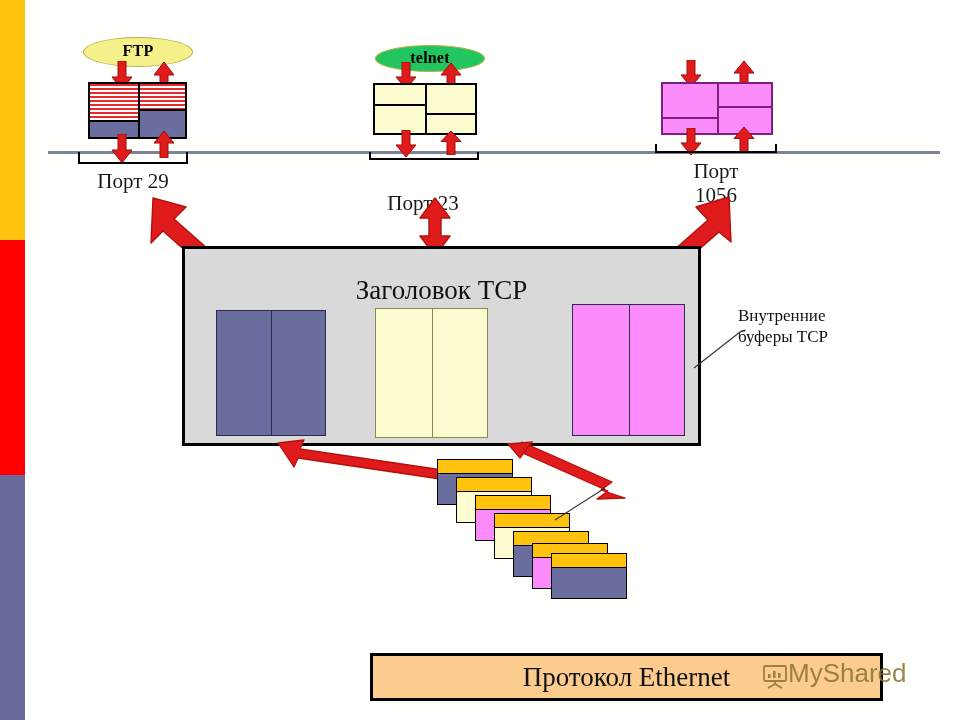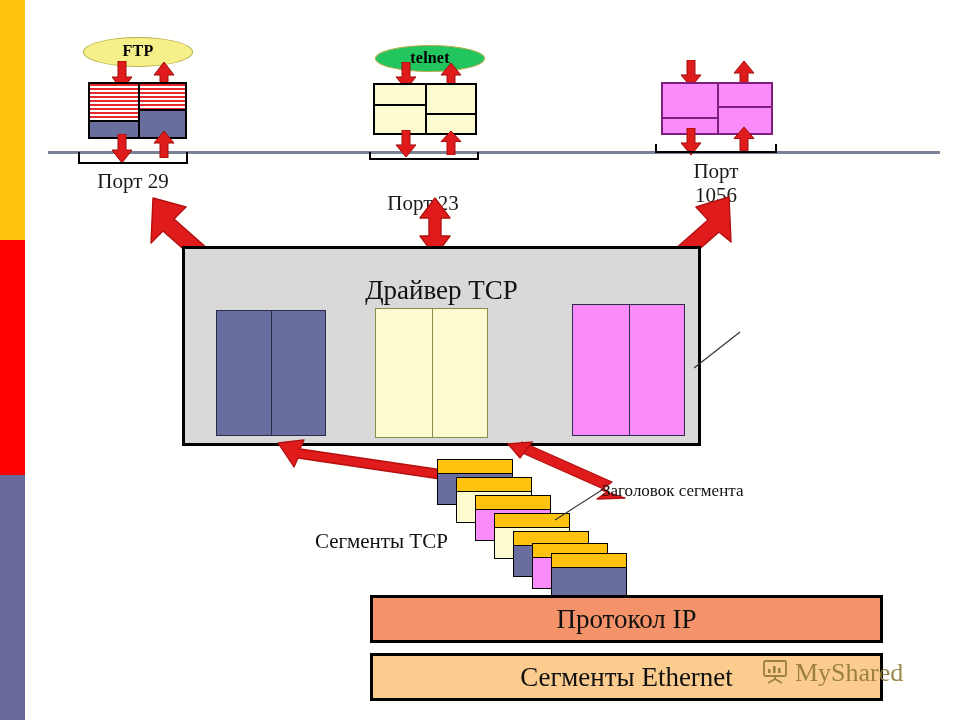--- a/index.html
+++ b/index.html
@@ -133,23 +133,23 @@
     position:absolute;
     border:3px solid #000;
     box-sizing:border-box;
     display:flex;align-items:center;justify-content:center;
     font-size:27px;color:#111;
   }
 
   
   #watermark{
     position:absolute;
-    display:flex;align-items:flex-start;gap:7px;
+    display:flex;align-items:flex-end;
     color:#8a7430;
-    font-family:Liberation Serif, serif;
+    font-family:Liberation Sans, sans-serif;
     font-size:26px;
     opacity:.85;
     pointer-events:none;
   }
   #watermark svg{display:block;}
 </style>
 </head>
 <body>
 
 <div id="stage">
@@ -296,21 +296,21 @@
   <div class="bigarrow" style="left:612px;top:195px;width:120px;height:112px;">
     <svg width="120" height="112" viewBox="0 0 120 112">
       <g fill="#e01b1b" stroke="#b31010" stroke-width="1.4" stroke-linejoin="round">
         <polygon points="117,2 84,12 96,25 10,101 21,112 107,37 119,47"></polygon>
       </g>
       <polygon points="2,108 28,101 10,84" fill="#e01b1b" stroke="#b31010" stroke-width="1.4"></polygon>
     </svg>
   </div>
 
   <div id="tcp-box" style="left: 182px; top: 246px; width: 519px; height: 200px; background: rgb(217, 217, 217);">
-    <div id="tcp-title">Драйвер TCP</div>
+    <div id="tcp-title">Заголовок TCP</div>
   </div>
 
   <div class="buffer" style="left:216px;top:310px;width:110px;height:126px;border:1.5px solid #2b2b4a;">
     <div class="bhalf" style="background:#6a6e9e;"></div>
     <div class="bhalf" style="background:#6a6e9e;"></div>
   </div>
 
   <div class="buffer" style="left:375px;top:308px;width:113px;height:130px;border:1.5px solid #8a8a4a;">
     <div class="bhalf" style="background:#fdfbd0;border-left-color:#8a8a4a;"></div>
     <div class="bhalf" style="background:#fdfbd0;border-left-color:#8a8a4a;"></div>
@@ -319,20 +319,22 @@
   <div class="buffer" style="left:572px;top:304px;width:113px;height:132px;border:1.5px solid #2b2b4a;">
     <div class="bhalf" style="background:#fb8bfb;"></div>
     <div class="bhalf" style="background:#fb8bfb;"></div>
   </div>
 
   <div class="leader" style="left:694px;top:330px;width:48px;height:40px;">
     <svg width="48" height="40" viewBox="0 0 48 40">
       <line x1="0" y1="38" x2="46" y2="2" stroke="#333" stroke-width="1.2"></line>
     </svg>
   </div>
+  <div class="anno" style="left:738px;top:305px;width:180px;">Внутренние
+буферы TCP</div>
 
   <div class="bigarrow" style="left:278px;top:440px;width:185px;height:42px;">
     <svg width="185" height="42" viewBox="0 0 185 42">
       <g fill="#e01b1b" stroke="#b31010" stroke-width="1.3" stroke-linejoin="round">
         <polygon points="0,3 26,0 22,9 178,32 176,41 20,18 16,27"></polygon>
       </g>
       <polygon points="184,40 160,36 172,24" fill="#e01b1b" stroke="#b31010" stroke-width="1.3"></polygon>
     </svg>
   </div>
 
@@ -372,29 +374,24 @@
   <div class="segment" style="left:551px;top:553px;">
     <div class="seg-head" style="background: rgb(255, 194, 14);"></div>
     <div class="seg-body" style="background:#6a6e9e;"></div>
   </div>
 
   <div class="leader" style="left:555px;top:486px;width:52px;height:36px;">
     <svg width="52" height="36" viewBox="0 0 52 36">
       <line x1="0" y1="34" x2="50" y2="2" stroke="#333" stroke-width="1.1"></line>
     </svg>
   </div>
-  <div class="anno" style="left:602px;top:480px;width:230px;">Заголовок сегмента</div>
-
-  <div class="anno big" style="left:315px;top:528px;width:220px;">Сегменты TCP</div>
-
-  <div class="proto-bar" style="left:370px;top:595px;width:513px;height:48px;background:#f4936a;">
-    <span>Протокол IP</span>
-  </div>
+
+
   <div class="proto-bar" style="left:370px;top:653px;width:513px;height:48px;background:#fbcc8e;">
-    <span>Сегменты Ethernet</span>
+    <span>Протокол Ethernet</span>
   </div>
 
   <div id="watermark" style="left:762px;top:658px;">
     <span>
       <svg width="26" height="26" viewBox="0 0 26 26">
         <rect x="2" y="3" width="22" height="15" rx="1.5" fill="none" stroke="#8a7430" stroke-width="1.8"></rect>
         <rect x="6" y="11" width="2.6" height="4" fill="#8a7430"></rect>
         <rect x="11" y="8" width="2.6" height="7" fill="#8a7430"></rect>
         <rect x="16" y="10" width="2.6" height="5" fill="#8a7430"></rect>
         <line x1="13" y1="18" x2="13" y2="21" stroke="#8a7430" stroke-width="1.8"></line>

